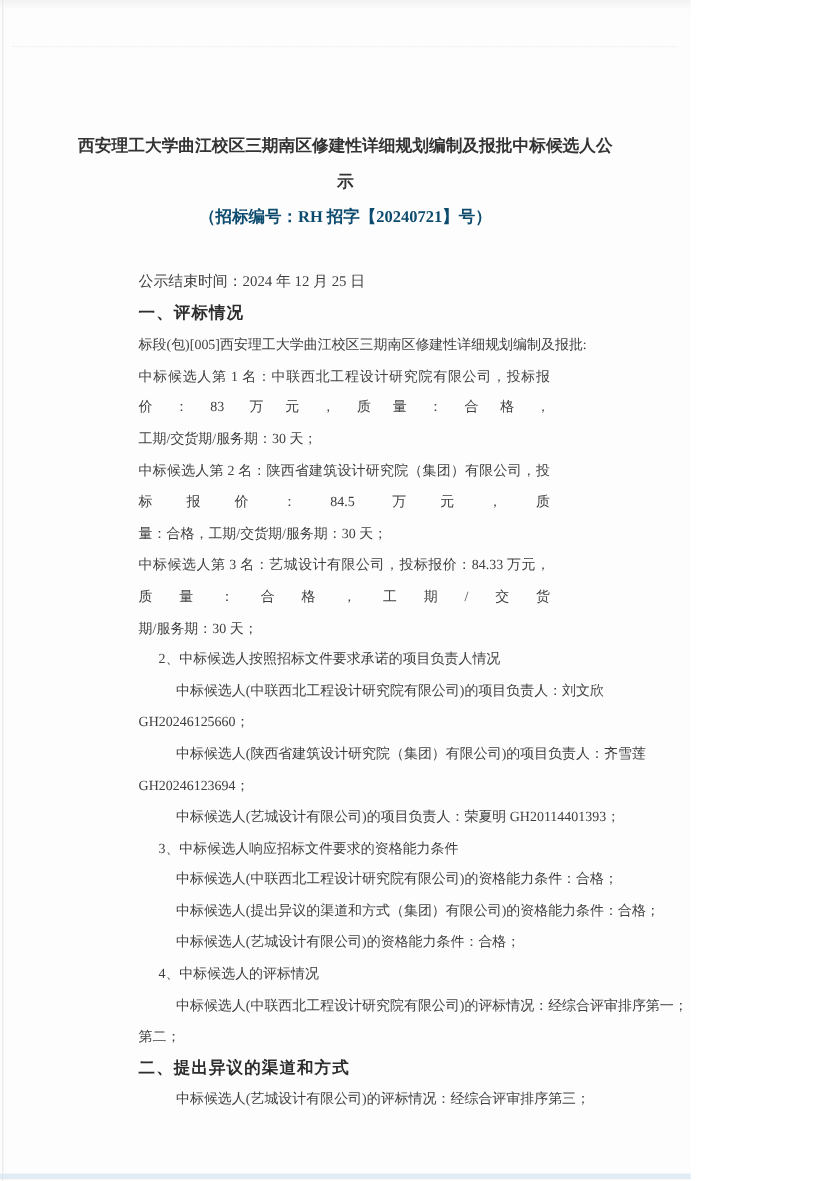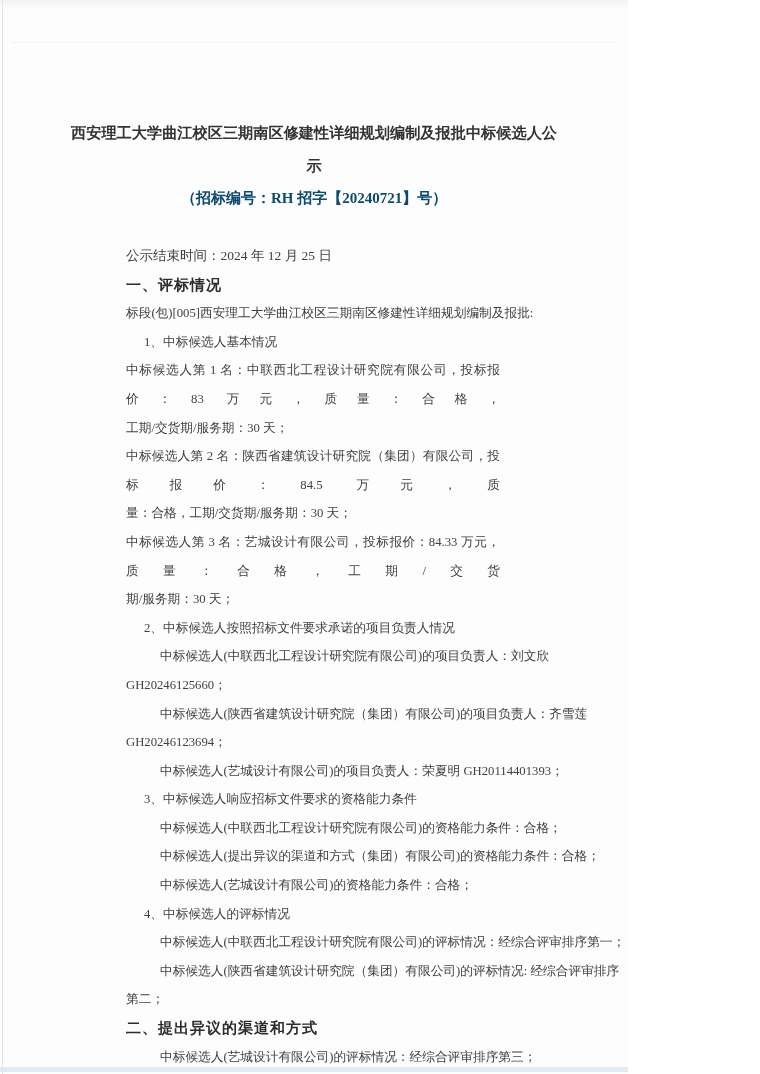--- a/index.html
+++ b/index.html
@@ -91,40 +91,38 @@
   <div class="scan-line"></div>
   <div class="left-edge"></div>
 
   <div class="doc-title">西安理工大学曲江校区三期南区修建性详细规划编制及报批中标候选人公示</div>
   <div class="doc-subtitle">（招标编号：RH 招字【20240721】号）</div>
 
   <div class="content">
     <div class="line date">公示结束时间：2024 年 12 月 25 日</div>
     <div class="line h">一、评标情况</div>
     <div class="line">标段(包)[005]西安理工大学曲江校区三期南区修建性详细规划编制及报批:</div>
-    <div class="line i1">1、中标候选人基本情况</div>
     <div class="line stretch">中标候选人第 1 名：中联西北工程设计研究院有限公司，投标报价：83 万元，质量：合格，</div>
     <div class="line">工期/交货期/服务期：30 天；</div>
     <div class="line stretch">中标候选人第 2 名：陕西省建筑设计研究院（集团）有限公司，投标报价：84.5 万元，质</div>
     <div class="line">量：合格，工期/交货期/服务期：30 天；</div>
     <div class="line stretch">中标候选人第 3 名：艺城设计有限公司，投标报价：84.33 万元，质量：合格，工期/交货</div>
     <div class="line">期/服务期：30 天；</div>
     <div class="line i1">2、中标候选人按照招标文件要求承诺的项目负责人情况</div>
     <div class="line i2">中标候选人(中联西北工程设计研究院有限公司)的项目负责人：刘文欣</div>
     <div class="line">GH20246125660；</div>
     <div class="line i2">中标候选人(陕西省建筑设计研究院（集团）有限公司)的项目负责人：齐雪莲</div>
     <div class="line">GH20246123694；</div>
     <div class="line i2">中标候选人(艺城设计有限公司)的项目负责人：荣夏明 GH20114401393；</div>
     <div class="line i1">3、中标候选人响应招标文件要求的资格能力条件</div>
     <div class="line i2">中标候选人(中联西北工程设计研究院有限公司)的资格能力条件：合格；</div>
     <div class="line i2">中标候选人(提出异议的渠道和方式（集团）有限公司)的资格能力条件：合格；</div>
     <div class="line i2">中标候选人(艺城设计有限公司)的资格能力条件：合格；</div>
     <div class="line i1">4、中标候选人的评标情况</div>
     <div class="line i2">中标候选人(中联西北工程设计研究院有限公司)的评标情况：经综合评审排序第一；</div>
-    <div class="line i2">中标候选人(陕西省建筑设计研究院（集团）有限公司)的评标情况: 经综合评审排序</div>
     <div class="line">第二；</div>
     <div class="line h">二、提出异议的渠道和方式</div>
     <div class="line i2">中标候选人(艺城设计有限公司)的评标情况：经综合评审排序第三；</div>
   </div>
 
   <svg class="stamp" width="170" height="170" viewBox="0 0 170 170">
     <defs>
       <path id="seal-arc" d="M 35.4 109.5 A 58 58 0 1 1 145.1 74.9" fill="none"></path>
       <path id="seal-num-arc" d="M 48.1 132.5 A 62 62 0 0 0 127.9 132.5" fill="none"></path>
     </defs>

